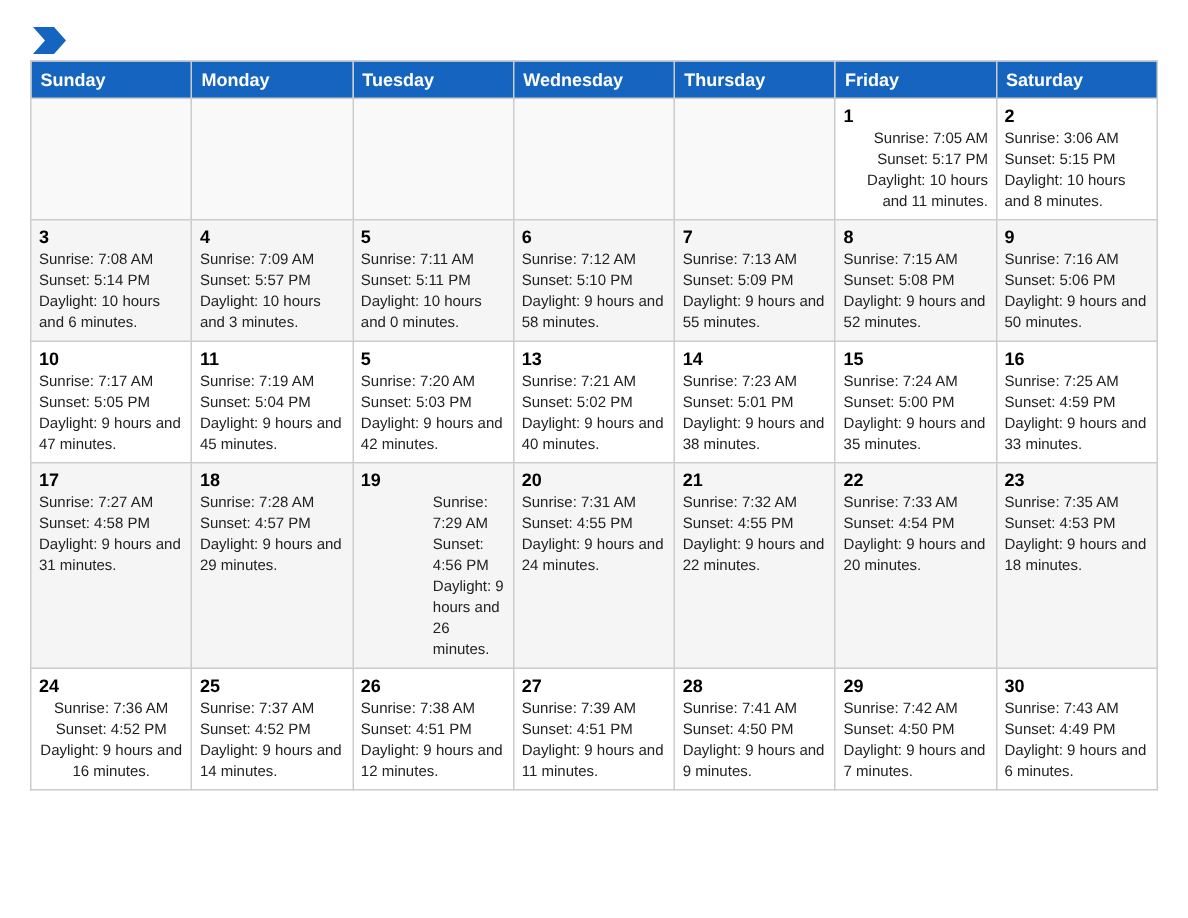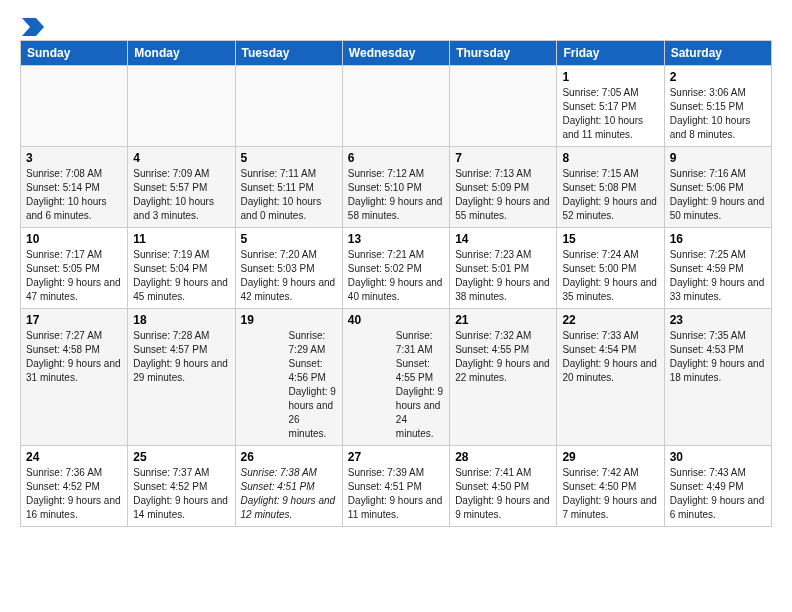--- a/index.html
+++ b/index.html
@@ -111,21 +111,21 @@
     </thead>
     <tbody id="calendar-body">
     <tr>
           <td class="empty-cell"></td>
           <td class="empty-cell"></td>
           <td class="empty-cell"></td>
           <td class="empty-cell"></td>
           <td class="empty-cell"></td>
           <td>
             <div class="day-num">1</div>
-            <div class="day-info" style="white-space: pre-line;">Sunrise: 7:05 AM
+            <div class="day-info" style="white-space: pre-line; text-align: right;">Sunrise: 7:05 AM
 Sunset: 5:17 PM
 Daylight: 10 hours and 11 minutes.</div>
           </td>
           <td>
             <div class="day-num">2</div>
             <div class="day-info" style="white-space: pre-line;">Sunrise: 3:06 AM
 Sunset: 5:15 PM
 Daylight: 10 hours and 8 minutes.</div>
           </td>
         </tr>
@@ -230,22 +230,22 @@
 Sunset: 4:57 PM
 Daylight: 9 hours and 29 minutes.</div>
           </td>
           <td style="background: rgb(245, 245, 245);">
             <div class="day-num">19</div>
             <div class="day-info" style="white-space: pre-line; margin-left: 48px;">Sunrise: 7:29 AM
 Sunset: 4:56 PM
 Daylight: 9 hours and 26 minutes.</div>
           </td>
           <td style="background: rgb(245, 245, 245);">
-            <div class="day-num">40</div>
-            <div class="day-info" style="white-space: pre-line; margin-left: 48px;">Sunrise: 7:31 AM
+            <div class="day-num">20</div>
+            <div class="day-info" style="white-space: pre-line;">Sunrise: 7:31 AM
 Sunset: 4:55 PM
 Daylight: 9 hours and 24 minutes.</div>
           </td>
           <td style="background: rgb(245, 245, 245);">
             <div class="day-num">21</div>
             <div class="day-info" style="white-space: pre-line;">Sunrise: 7:32 AM
 Sunset: 4:55 PM
 Daylight: 9 hours and 22 minutes.</div>
           </td>
           <td style="background: rgb(245, 245, 245);">
@@ -257,33 +257,33 @@
           <td style="background: rgb(245, 245, 245);">
             <div class="day-num">23</div>
             <div class="day-info" style="white-space: pre-line;">Sunrise: 7:35 AM
 Sunset: 4:53 PM
 Daylight: 9 hours and 18 minutes.</div>
           </td>
         </tr>
         <tr>
           <td>
             <div class="day-num">24</div>
-            <div class="day-info" style="white-space: pre-line;">Sunrise: 7:36 AM
+            <div class="day-info" style="white-space: pre-line; text-align: center;">Sunrise: 7:36 AM
 Sunset: 4:52 PM
 Daylight: 9 hours and 16 minutes.</div>
           </td>
           <td>
             <div class="day-num">25</div>
             <div class="day-info" style="white-space: pre-line;">Sunrise: 7:37 AM
 Sunset: 4:52 PM
 Daylight: 9 hours and 14 minutes.</div>
           </td>
           <td>
             <div class="day-num">26</div>
-            <div class="day-info" style="white-space: pre-line; font-style: italic;">Sunrise: 7:38 AM
+            <div class="day-info" style="white-space: pre-line;">Sunrise: 7:38 AM
 Sunset: 4:51 PM
 Daylight: 9 hours and 12 minutes.</div>
           </td>
           <td>
             <div class="day-num">27</div>
             <div class="day-info" style="white-space: pre-line;">Sunrise: 7:39 AM
 Sunset: 4:51 PM
 Daylight: 9 hours and 11 minutes.</div>
           </td>
           <td>

